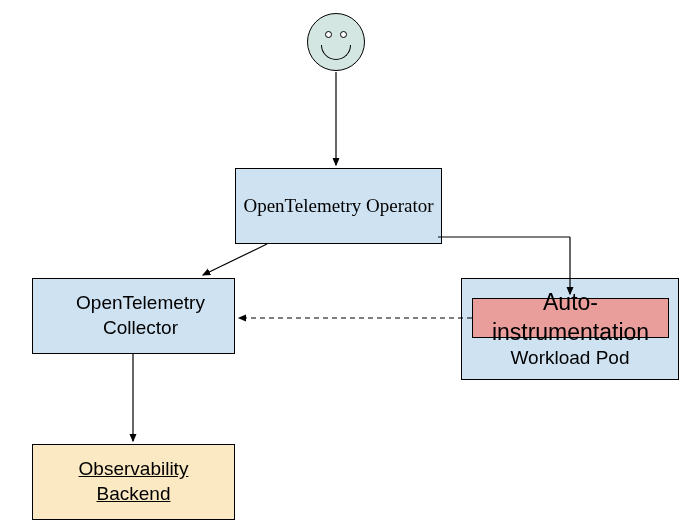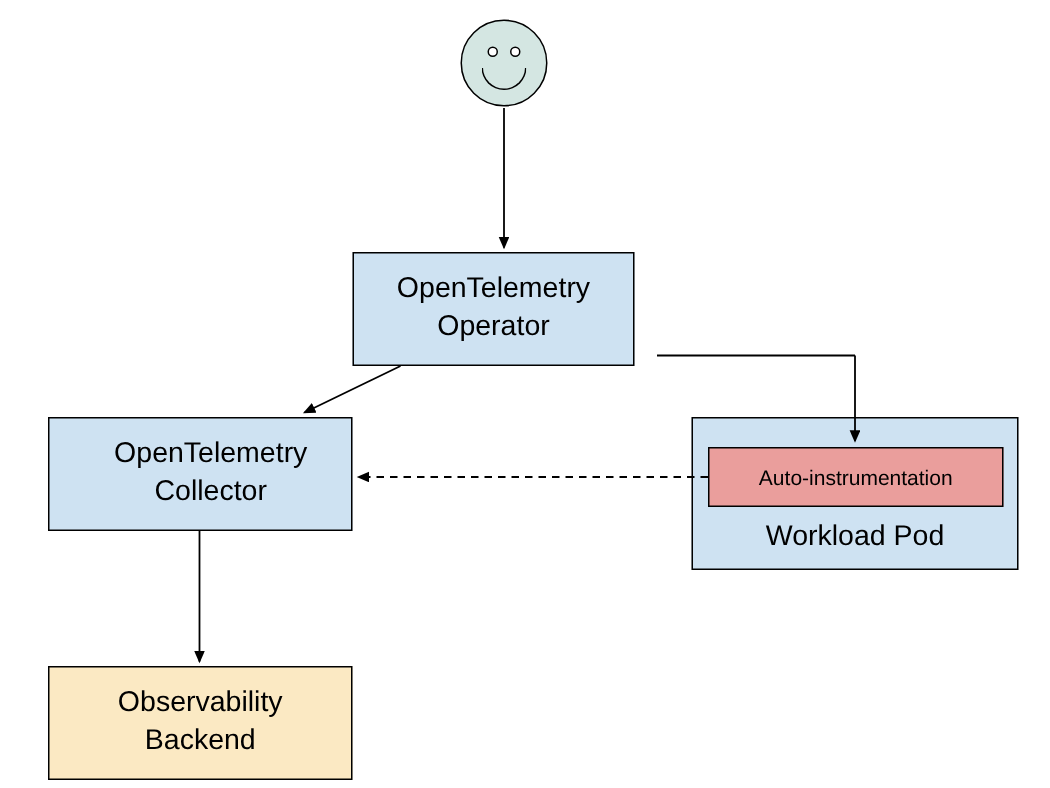--- a/index.html
+++ b/index.html
@@ -16,21 +16,21 @@
     border: 1px solid #000;
     display: flex;
     align-items: center;
     justify-content: center;
     text-align: center;
     font-size: 19px;
     line-height: 1.3;
     padding: 6px;
   }
   .blue { background: #cee2f2; }
-  .yellow { background: #fbe9c3; }
+  .yellow { background: #fbe9c3; text-decoration: underline; }
   .red { background: #ea9e9c; }
   .smiley {
     position: absolute;
     width: 58px;
     height: 58px;
     border-radius: 50%;
     background: #d4e6e2;
     border: 1px solid #000;
   }
   .eye {
@@ -64,35 +64,35 @@
 </style>
 </head>
 <body>
 
 <div class="smiley" style="left:307px; top:13px;">
   <div class="eye left"></div>
   <div class="eye right"></div>
   <div class="mouth"></div>
 </div>
 
-<div class="box blue" style="left:235px; top:168px; width:188px; height:76px;">
+<div class="box blue" style="left:235px; top:168px; width:207px; height:76px;font-family:Liberation Serif, serif;">
   <span>OpenTelemetry
 Operator</span>
 </div>
 
 <div class="box blue" style="left:32px; top:278px; width:203px; height:76px;padding-left:20px;">
   <span>OpenTelemetry
 Collector</span>
 </div>
 
 <div class="box blue" style="left:461px; top:278px; width:218px; height:102px; align-items:flex-end; padding-bottom:8px;">
   <span>Workload Pod</span>
 </div>
 
-<div class="box red" style="left:472px; top:298px; width:197px; height:40px; font-size:14px;">
+<div class="box red" style="left:472px; top:298px; width:197px; height:40px; font-size:23px;">
   <span>Auto-instrumentation</span>
 </div>
 
 <div class="box yellow" style="left:32px; top:444px; width:203px; height:76px;">
   <span>Observability
 Backend</span>
 </div>
 
 <svg class="arrows">
   <defs>

